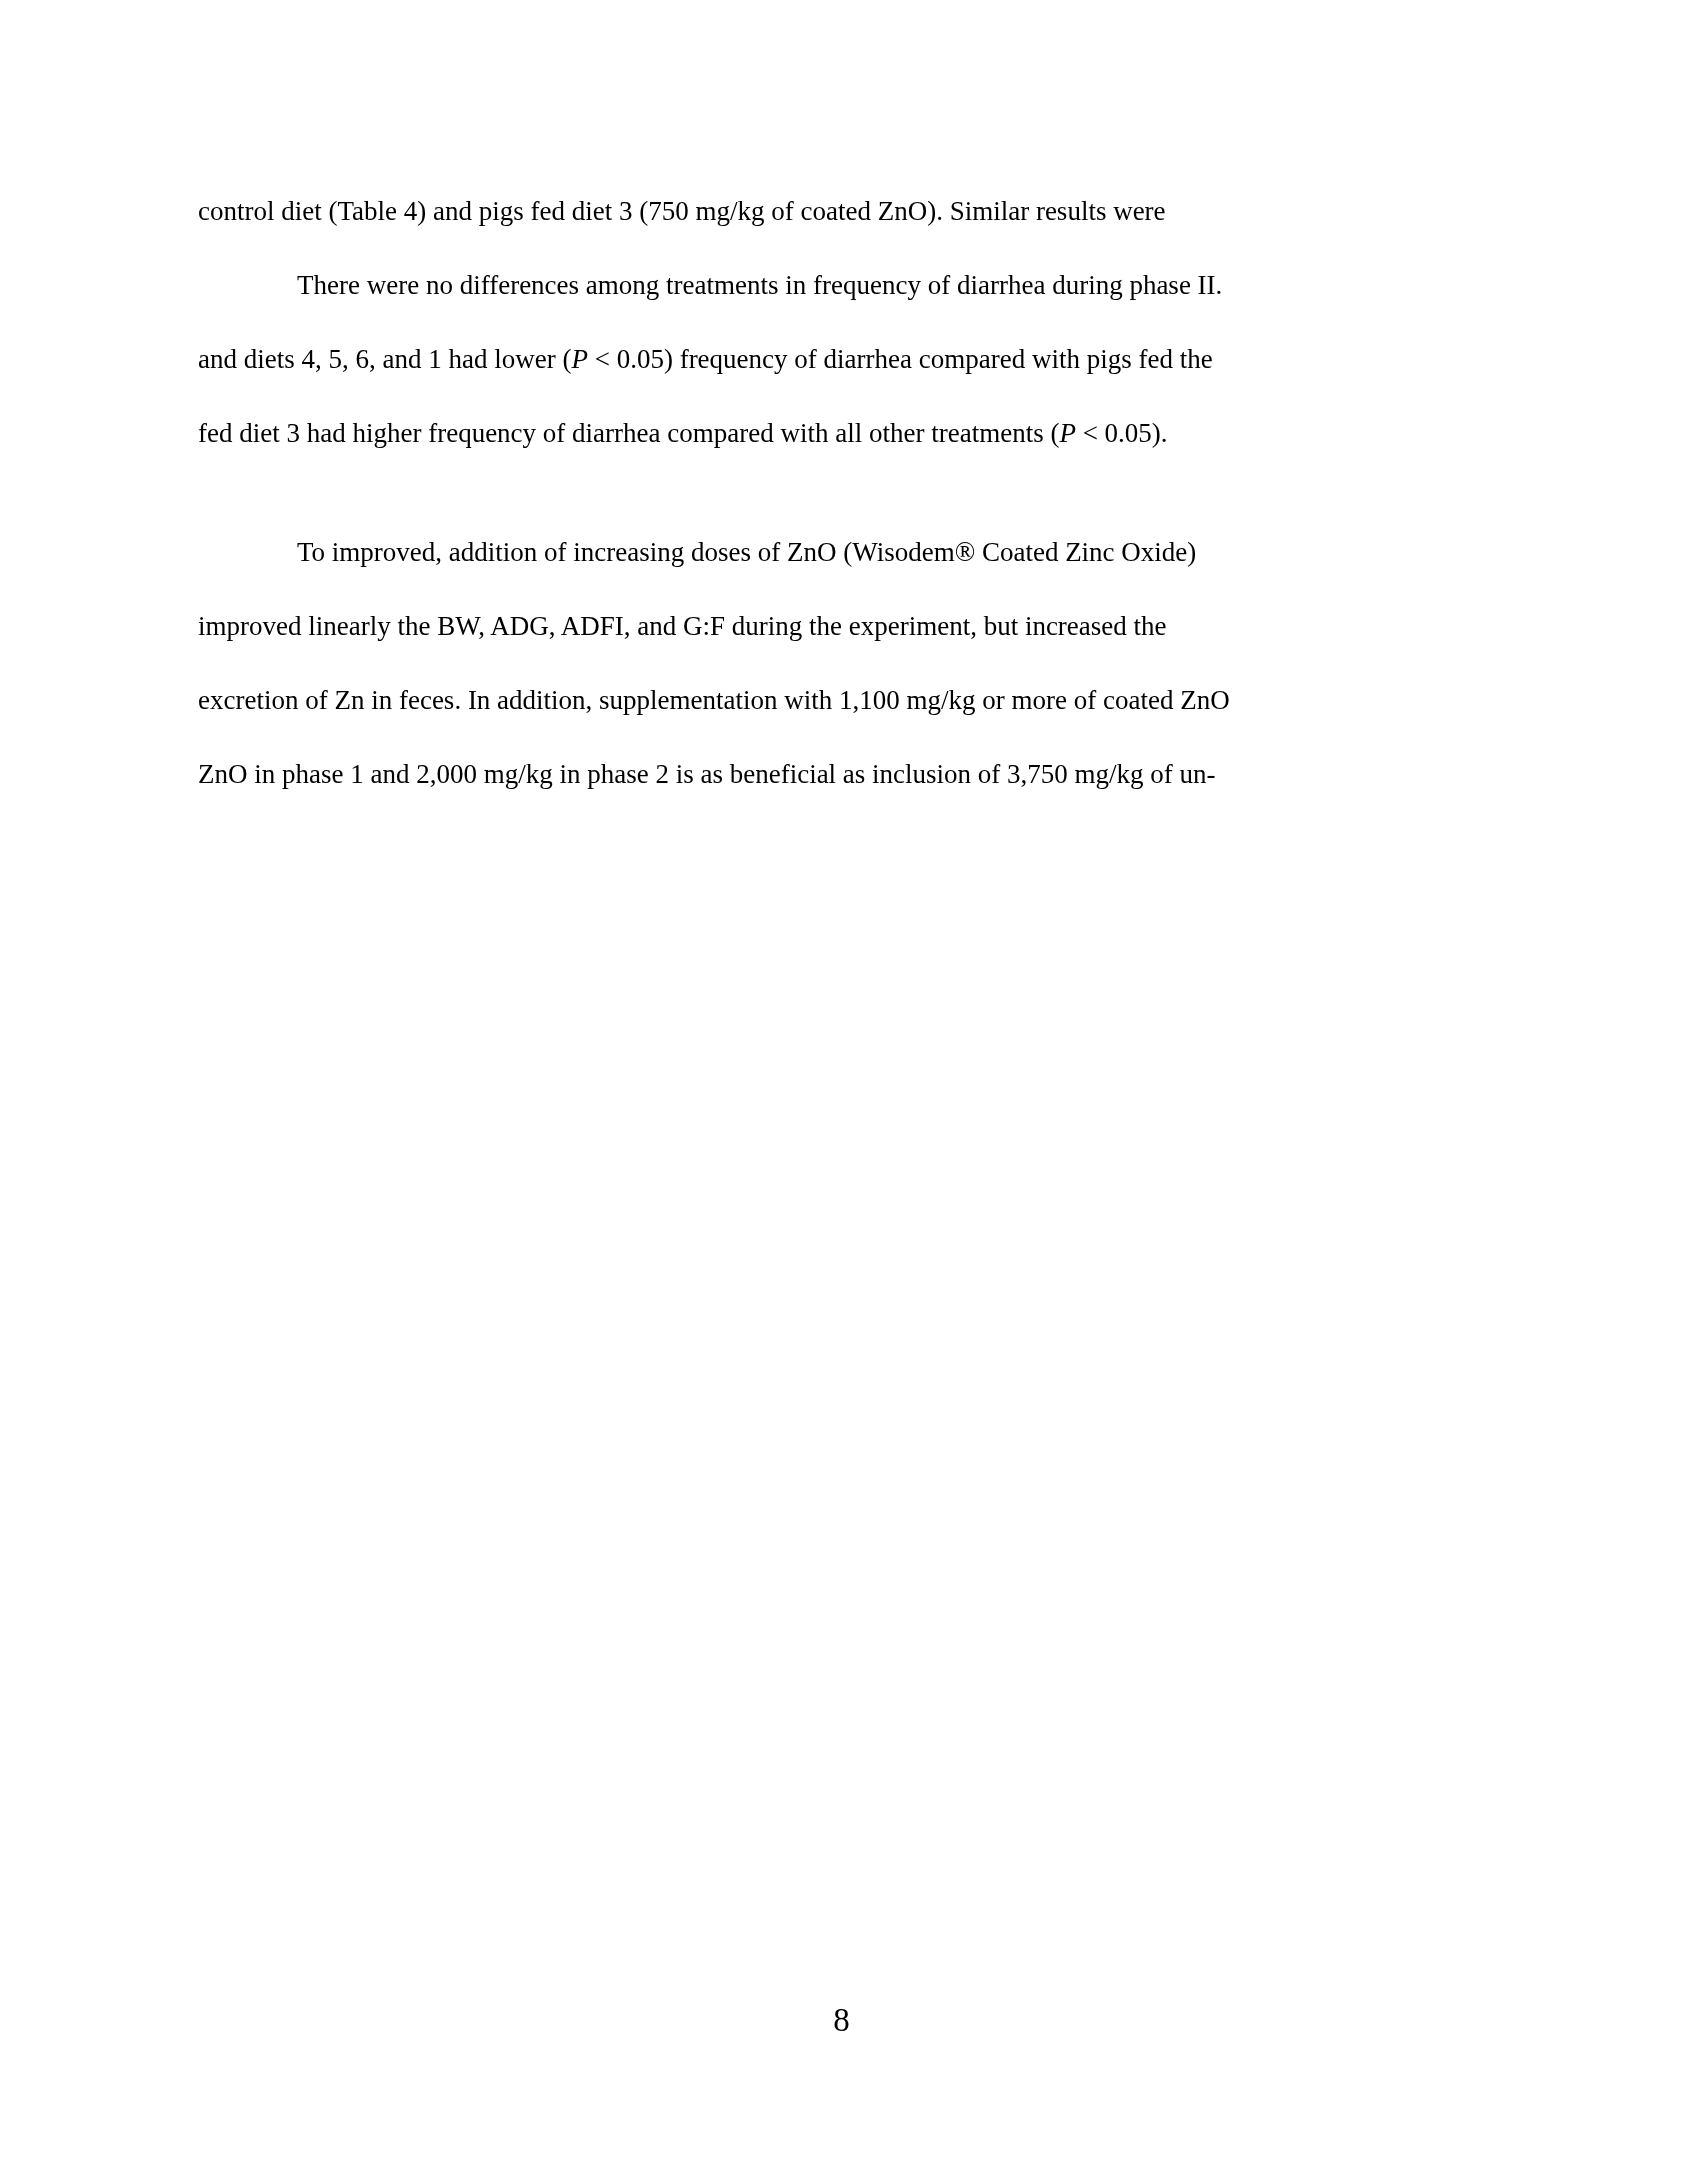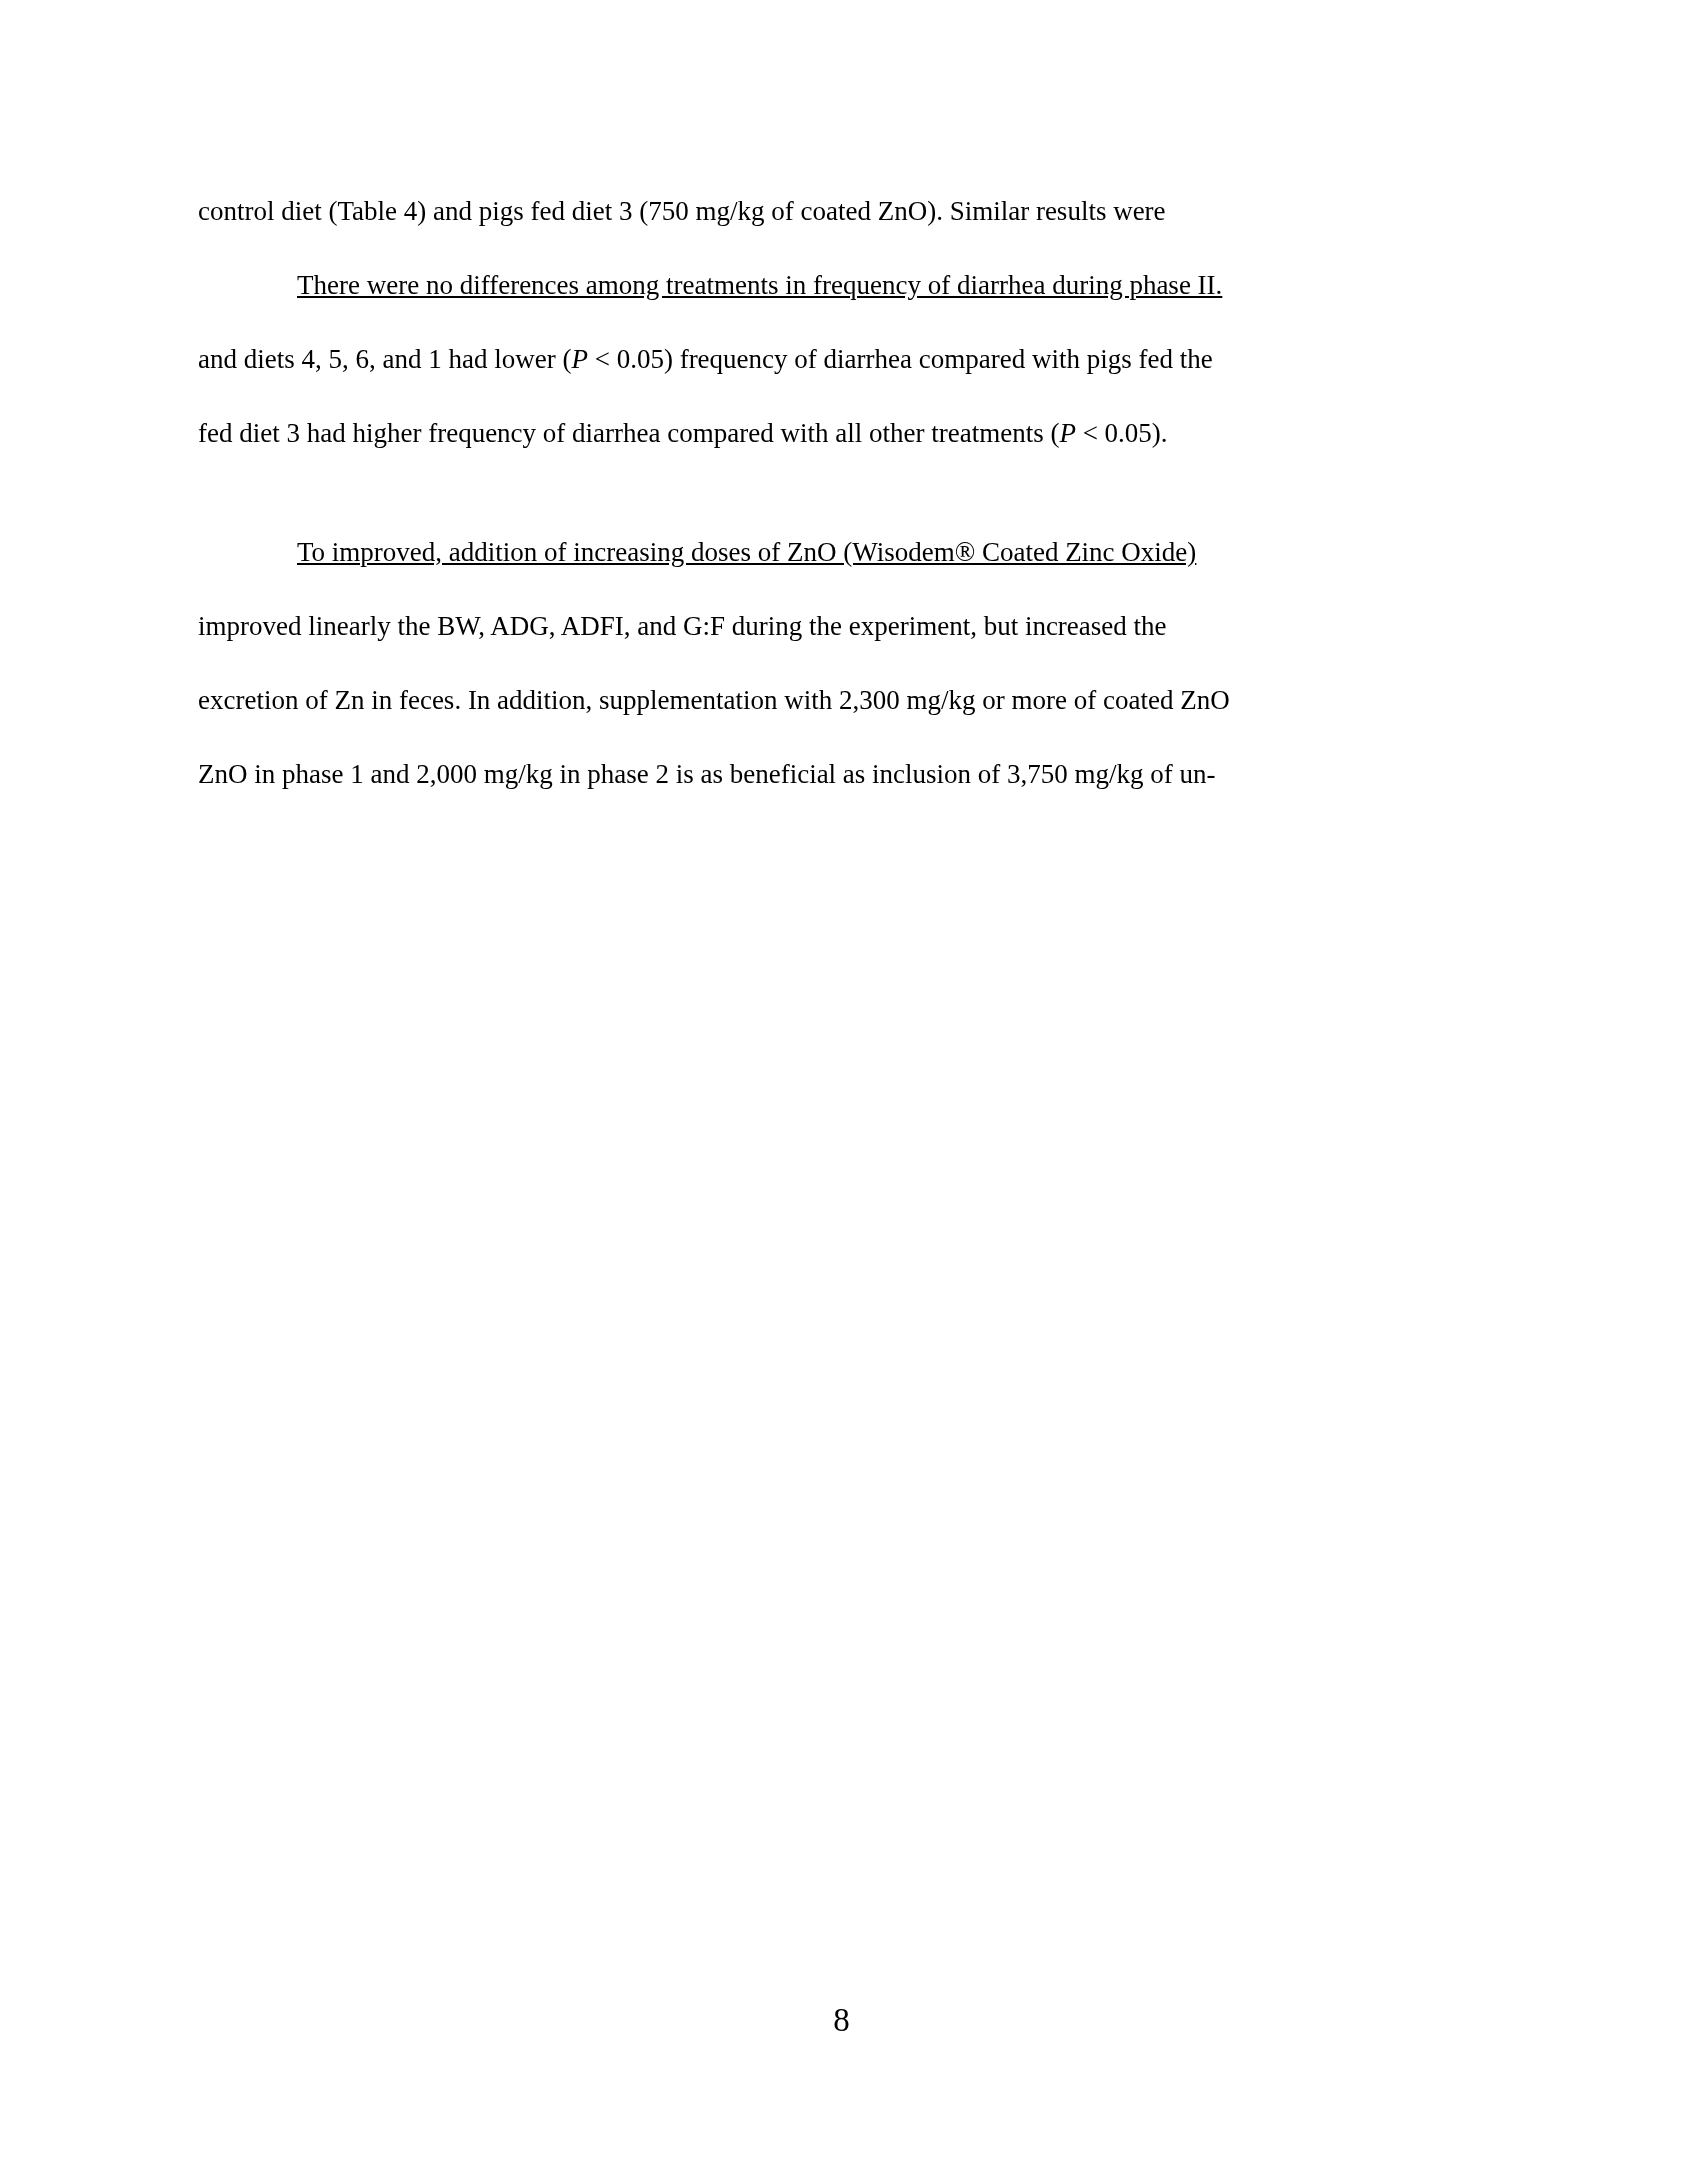--- a/index.html
+++ b/index.html
@@ -30,21 +30,20 @@
     width: 1287px;
     font-size: 27px;
   }
   .line {
     height: 74px;
     line-height: 74px;
     white-space: nowrap;
   }
   .line.indent {
     padding-left: 99px;
-    text-decoration: underline;
   }
   .line.space-before {
     margin-top: 45px;
   }
   .italic {
     font-style: italic;
   }
   .page-number {
     position: absolute;
     top: 1983px;
@@ -59,18 +58,18 @@
 <body>
 
 <div class="page">
   <div class="document-body">
       <div class="line"><span>control diet (Table 4) and pigs fed diet 3 (750 mg/kg of coated ZnO). Similar results were</span></div>
       <div class="line indent"><span>There were no differences among treatments in frequency of diarrhea during phase II.</span></div>
       <div class="line"><span>and diets 4, 5, 6, and 1 had lower (</span><span class="italic">P</span><span> &lt; 0.05) frequency of diarrhea compared with pigs fed the</span></div>
       <div class="line"><span>fed diet 3 had higher frequency of diarrhea compared with all other treatments (</span><span class="italic">P</span><span> &lt; 0.05).</span></div>
       <div class="line indent space-before"><span>To improved, addition of increasing doses of ZnO (Wisodem® Coated Zinc Oxide)</span></div>
       <div class="line"><span>improved linearly the BW, ADG, ADFI, and G:F during the experiment, but increased the</span></div>
-      <div class="line"><span>excretion of Zn in feces. In addition, supplementation with 2,300 mg/kg or more of coated ZnO</span></div>
+      <div class="line"><span>excretion of Zn in feces. In addition, supplementation with 1,100 mg/kg or more of coated ZnO</span></div>
       <div class="line"><span>ZnO in phase 1 and 2,000 mg/kg in phase 2 is as beneficial as inclusion of 3,750 mg/kg of un-</span></div>
     </div>
   <div class="page-number">8</div>
 </div>
 
 
 </body></html>

